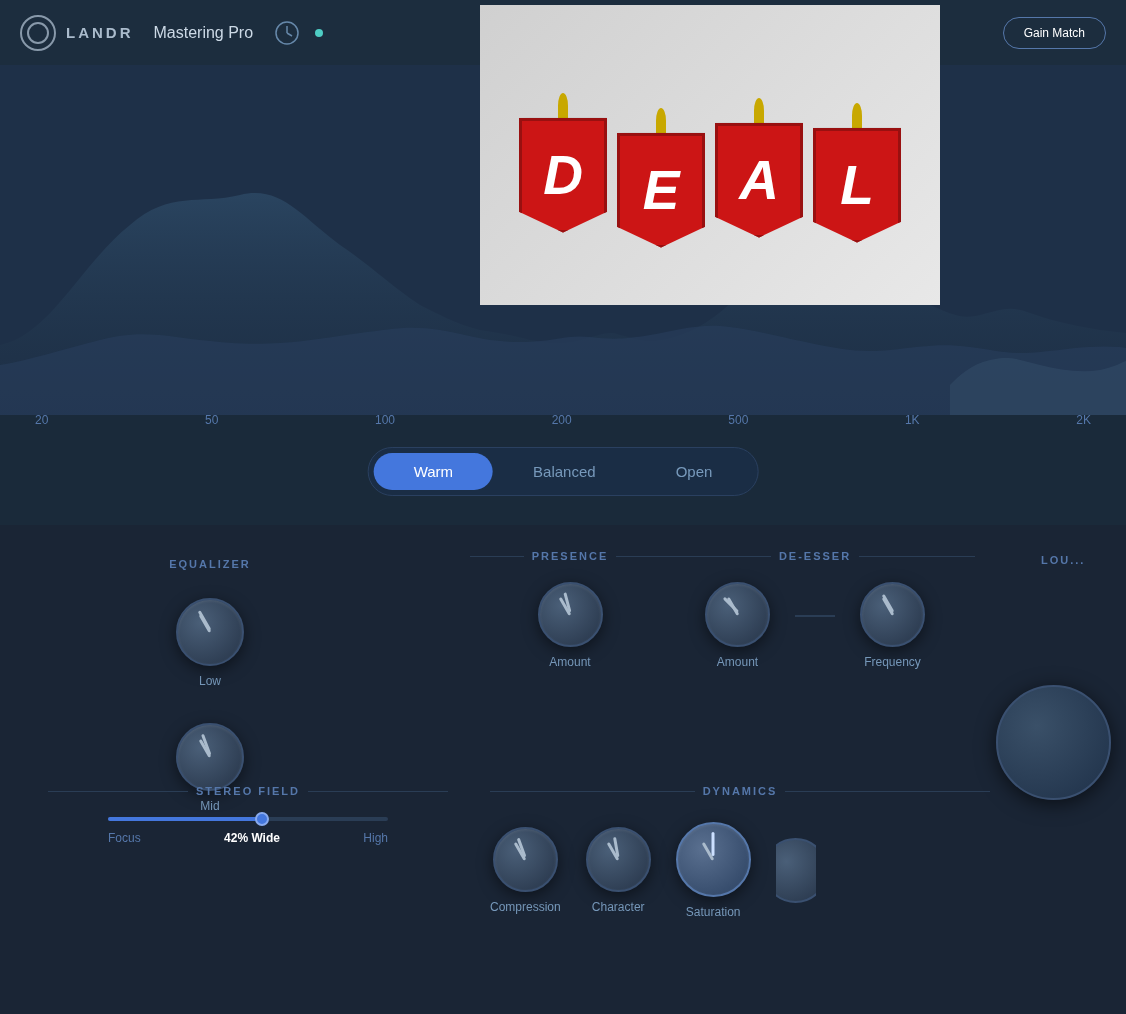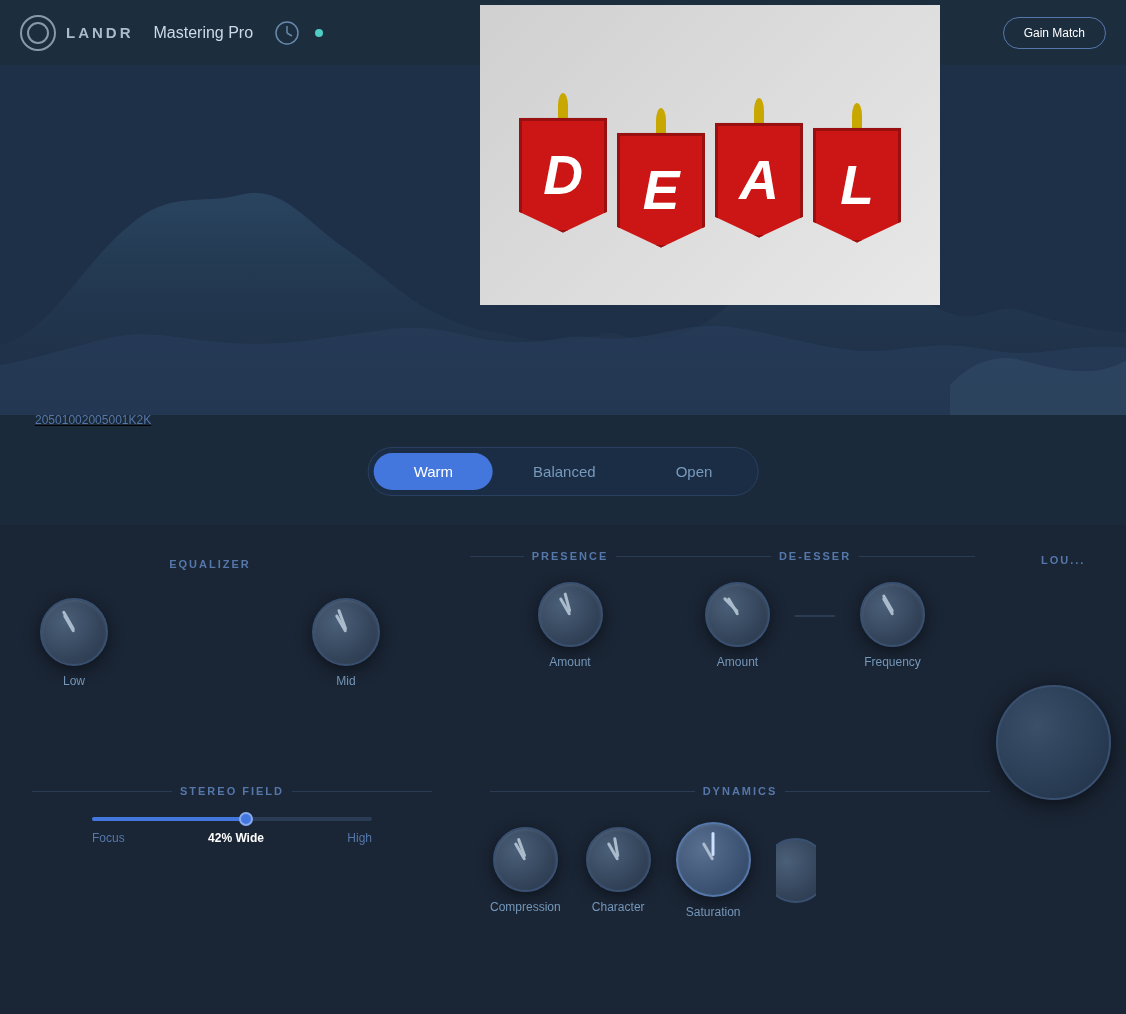--- a/index.html
+++ b/index.html
@@ -230,21 +230,21 @@
         </div>
         <div style="display:flex; flex-direction:column; align-items:center; position:relative; margin-top:10px;">
           <div style="width:10px;height:25px;background:#c8a800;border-radius:50% 50% 0 0;"></div>
           <div style="background:#cc1515;color:white;font-size:55px;font-weight:900;font-style:italic;width:88px;height:115px;display:flex;align-items:center;justify-content:center;clip-path:polygon(0 0,100% 0,100% 82%,50% 100%,0 82%);border:3px solid #991010;box-shadow:3px 3px 8px rgba(0,0,0,0.4);">L</div>
         </div>
       </div>
     </div>
   </div>
 </div>
 
-<div style="position:absolute; top:413px; left:0; right:0; display:flex; justify-content:flex-start; padding:0 35px;text-decoration:underline;">
+<div style="position:absolute; top:413px; left:0; right:0; display:flex; justify-content:space-between; padding:0 35px;">
   <span class="freq-label">20</span>
   <span class="freq-label">50</span>
   <span class="freq-label">100</span>
   <span class="freq-label">200</span>
   <span class="freq-label">500</span>
   <span class="freq-label">1K</span>
   <span class="freq-label">2K</span>
 </div>
 
 <div style="position:absolute; top:447px; left:50%; transform:translateX(-50%); display:flex; align-items:center; background:#1a2d45; border-radius:30px; padding:5px; border:1px solid #2a4060; z-index:5;">
@@ -254,21 +254,21 @@
 </div>
 
 <div style="position:absolute; top:525px; left:0; right:0; bottom:0; background:#1a2535;"></div>
 
 <div style="position:absolute; top:550px; left:40px; width:340px;">
   <div style="display:flex; align-items:center; gap:8px; margin-bottom:15px;flex-direction:column;">
     <div class="section-line"></div>
     <span class="section-label">EQUALIZER</span>
     <div class="section-line"></div>
   </div>
-  <div style="display:flex; gap:35px; align-items:center; justify-content:space-between; padding-top:5px;">
+  <div style="display:flex; gap:35px; align-items:center; justify-content:flex-end; padding-top:5px;flex-direction:column;">
 
     <div class="knob-container">
       <div class="knob" style="width:68px;height:68px;">
         <div style="position:absolute;width:3px;height:22px;background:#aabbcc;border-radius:2px;top:8px;left:50%;transform:translateX(-50%) rotate(-30deg);transform-origin:bottom center;"></div>
       </div>
       <span class="knob-label">Low</span>
     </div>
 
     <div class="knob-container">
       <div class="knob" style="width:68px;height:68px;">
@@ -321,21 +321,21 @@
     </div>
   </div>
 </div>
 
 <div style="position:absolute; top:550px; right:5px; width:80px;">
   <span class="section-label">LOU...</span>
 </div>
 
 <div style="position:absolute; top:685px; right:15px; width:115px; height:115px; border-radius:50%; background:radial-gradient(circle at 35% 35%, #3a5068, #1e3048); border:2px solid #3a5070; box-shadow:0 4px 20px rgba(0,0,0,0.6);"></div>
 
-<div style="position:absolute; top:785px; left:32px; width:400px;text-align:center;">
+<div style="position:absolute; top:785px; left:48px; width:400px;text-align:center;">
   <div style="display:flex; align-items:center; gap:8px; margin-bottom:20px;">
     <div class="section-line"></div>
     <span class="section-label">STEREO FIELD</span>
     <div class="section-line"></div>
   </div>
   <div style="padding:0 10px;">
     <div style="position:relative; width:280px; height:4px; background:#2a3d55; border-radius:2px; margin:0 auto;">
       <div style="height:100%; background:#4477dd; border-radius:2px; width:55%;"></div>
       <div style="position:absolute; top:50%; left:55%; transform:translate(-50%,-50%); width:14px; height:14px; background:#4477dd; border-radius:50%; border:2px solid #88aaee;"></div>
     </div>

